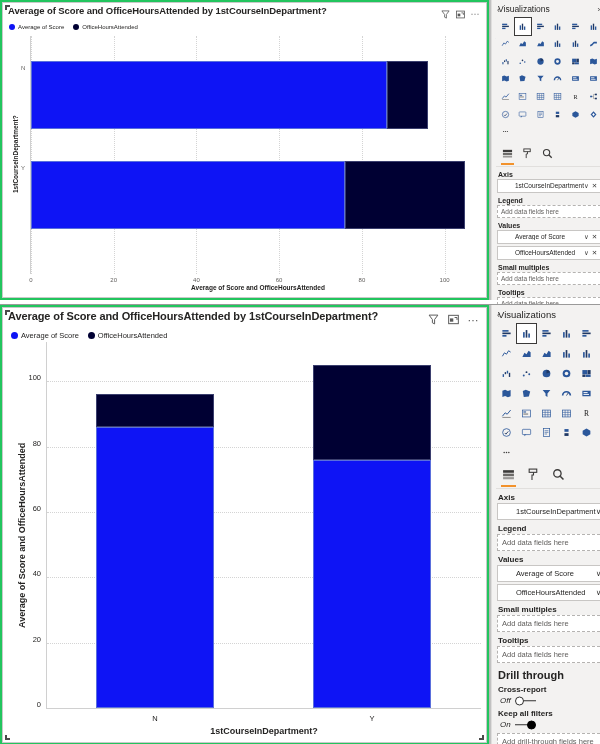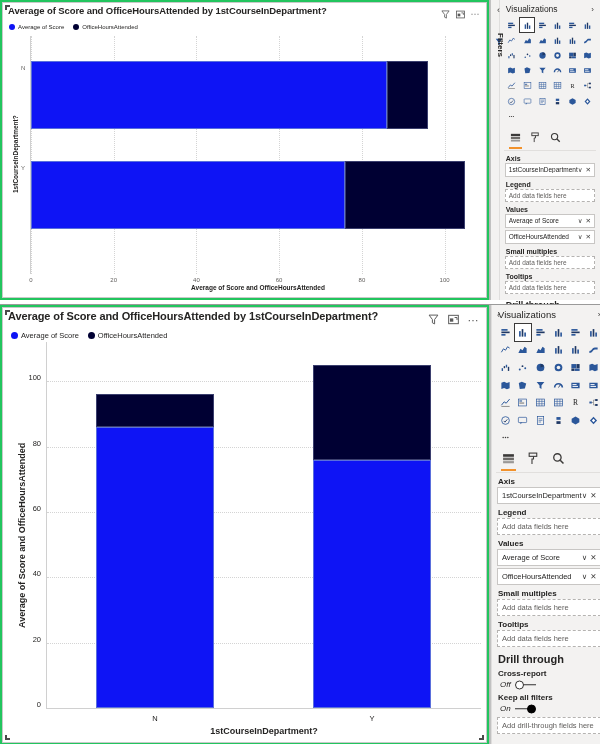--- a/index.html
+++ b/index.html
@@ -91,21 +91,21 @@
   .well-label { font-size:7px; font-weight:bold; color:#252423; margin:4px 2px 1px 2px; }
   .well-label.lg { font-size:8px; }
   .well { border:1px dashed #b5b3b1; background:#fff; font-size:6.5px; color:#605e5c;
           padding:2px 3px; margin:0 1px 2px 1px; min-height:11px; }
   .well.lg { font-size:7.5px; min-height:14px; padding:3px 4px; }
   .chip { display:flex; align-items:center; justify-content:space-between;
           background:#fff; border:1px solid #c8c6c4; font-size:6.5px; color:#252423;
           padding:2px 3px; margin:0 1px 2px 1px; }
   .chip.lg { font-size:7.5px; padding:3px 4px; }
   .chip-actions { display:flex; gap:3px; color:#3b3a39; flex:0 0 auto; }
-  .chip-name { overflow:hidden; white-space:nowrap; text-overflow:ellipsis; }
+  .chip-name { overflow:hidden; white-space:nowrap; text-overflow:ellipsis;margin-left:14px; }
 
   .section-head { font-size:9px; font-weight:bold; color:#252423; margin:6px 2px 2px 2px; }
   .section-head.lg { font-size:11px; }
   .toggle-row { margin:2px 2px 3px 4px; display:flex; align-items:center; gap:4px; }
   .toggle-txt { font-size:6.5px; color:#252423;font-style:italic; }
   .toggle-txt.lg { font-size:8px; }
   .sw { position:relative; width:17px; height:7px; }
   .sw.lg { width:21px; height:9px; }
   .sw-track { position:absolute; left:3px; right:0; top:50%; height:1.5px; background:#323130; transform:translateY(-50%); }
   .sw-knob { position:absolute; top:50%; transform:translateY(-50%); width:7px; height:7px;

